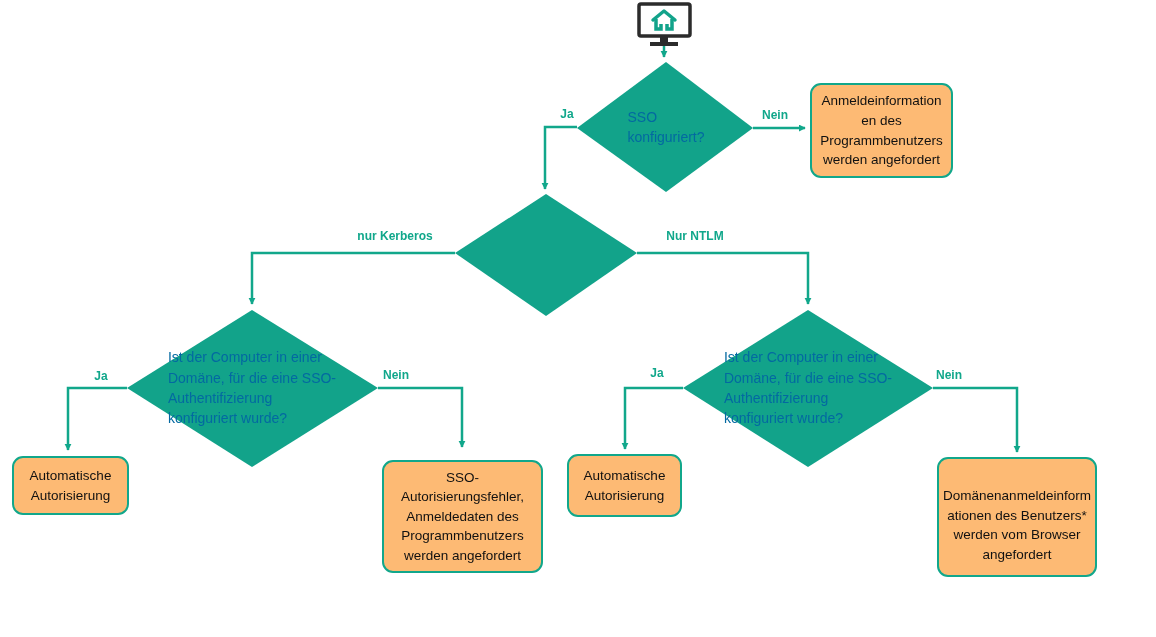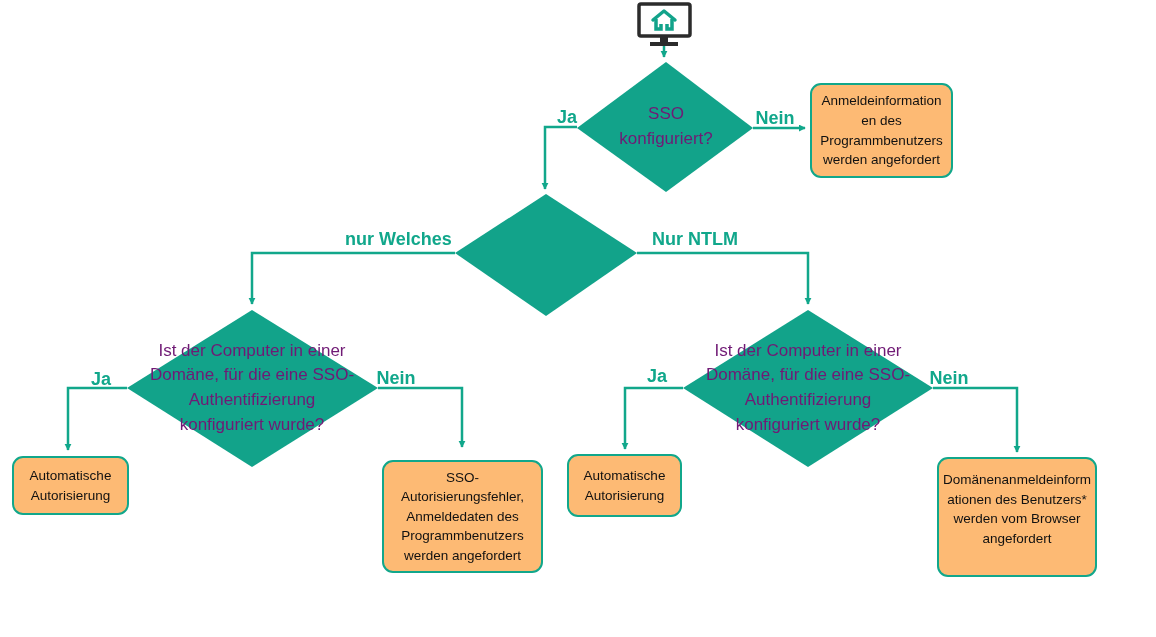--- a/index.html
+++ b/index.html
@@ -7,41 +7,41 @@
     position:relative;
     width:1156px;height:637px;
     background:#ffffff;
     font-family:"Liberation Sans", sans-serif;
     overflow:hidden;
   }
   .layer{position:absolute;left:0;top:0;}
   .dtext{
     position:absolute;
     display:flex;align-items:center;justify-content:center;
-    color:#701a75;
-    font-size:17px;line-height:1.45;
-    text-align:center;white-space:pre-line;
+    color:#0369a1;
+    font-size:14px;line-height:1.45;
+    text-align:left;white-space:pre-line;
     pointer-events:none;
   }
   .box{
     position:absolute;
     background:#fdba74;
     border:2.5px solid #11A78B;
     border-radius:11px;
     display:flex;align-items:center;justify-content:center;
     color:#111111;
     font-size:13.5px;line-height:1.45;
     text-align:center;white-space:pre-line;
     box-sizing:border-box;
   }
-  .box.top-align{align-items:flex-start;padding-top:11px;}
+  .box.top-align{align-items:flex-start;padding-top:27px;}
   .lbl{
     position:absolute;
     color:#11A78B;
-    font-size:18px;font-weight:600;
+    font-size:12px;font-weight:600;
     text-align:center;white-space:nowrap;
   }
 </style>
 </head>
 <body>
 
 <div class="canvas">
 
   <svg class="layer" width="1156" height="637" viewBox="0 0 1156 637">
     <defs>
@@ -98,20 +98,20 @@
 werden angefordert</div>
   <div class="box" style="left:567px;top:454px;width:115px;height:63px;">Automatische
 Autorisierung</div>
   <div class="box top-align" style="left:937px;top:457px;width:160px;height:120px;">Domänenanmeldeinform
 ationen des Benutzers*
 werden vom Browser
 angefordert</div>
 
   <div class="lbl" style="left:548px;top:107px;width:38px;">Ja</div>
   <div class="lbl" style="left:753px;top:108px;width:44px;">Nein</div>
-  <div class="lbl" style="left:345px;top:229px;width:100px;">nur Welches</div>
+  <div class="lbl" style="left:345px;top:229px;width:100px;">nur Kerberos</div>
   <div class="lbl" style="left:645px;top:229px;width:100px;">Nur NTLM</div>
   <div class="lbl" style="left:81px;top:369px;width:40px;">Ja</div>
   <div class="lbl" style="left:374px;top:368px;width:44px;">Nein</div>
   <div class="lbl" style="left:637px;top:366px;width:40px;">Ja</div>
   <div class="lbl" style="left:927px;top:368px;width:44px;">Nein</div>
 
 </div>
 
 </body></html>

